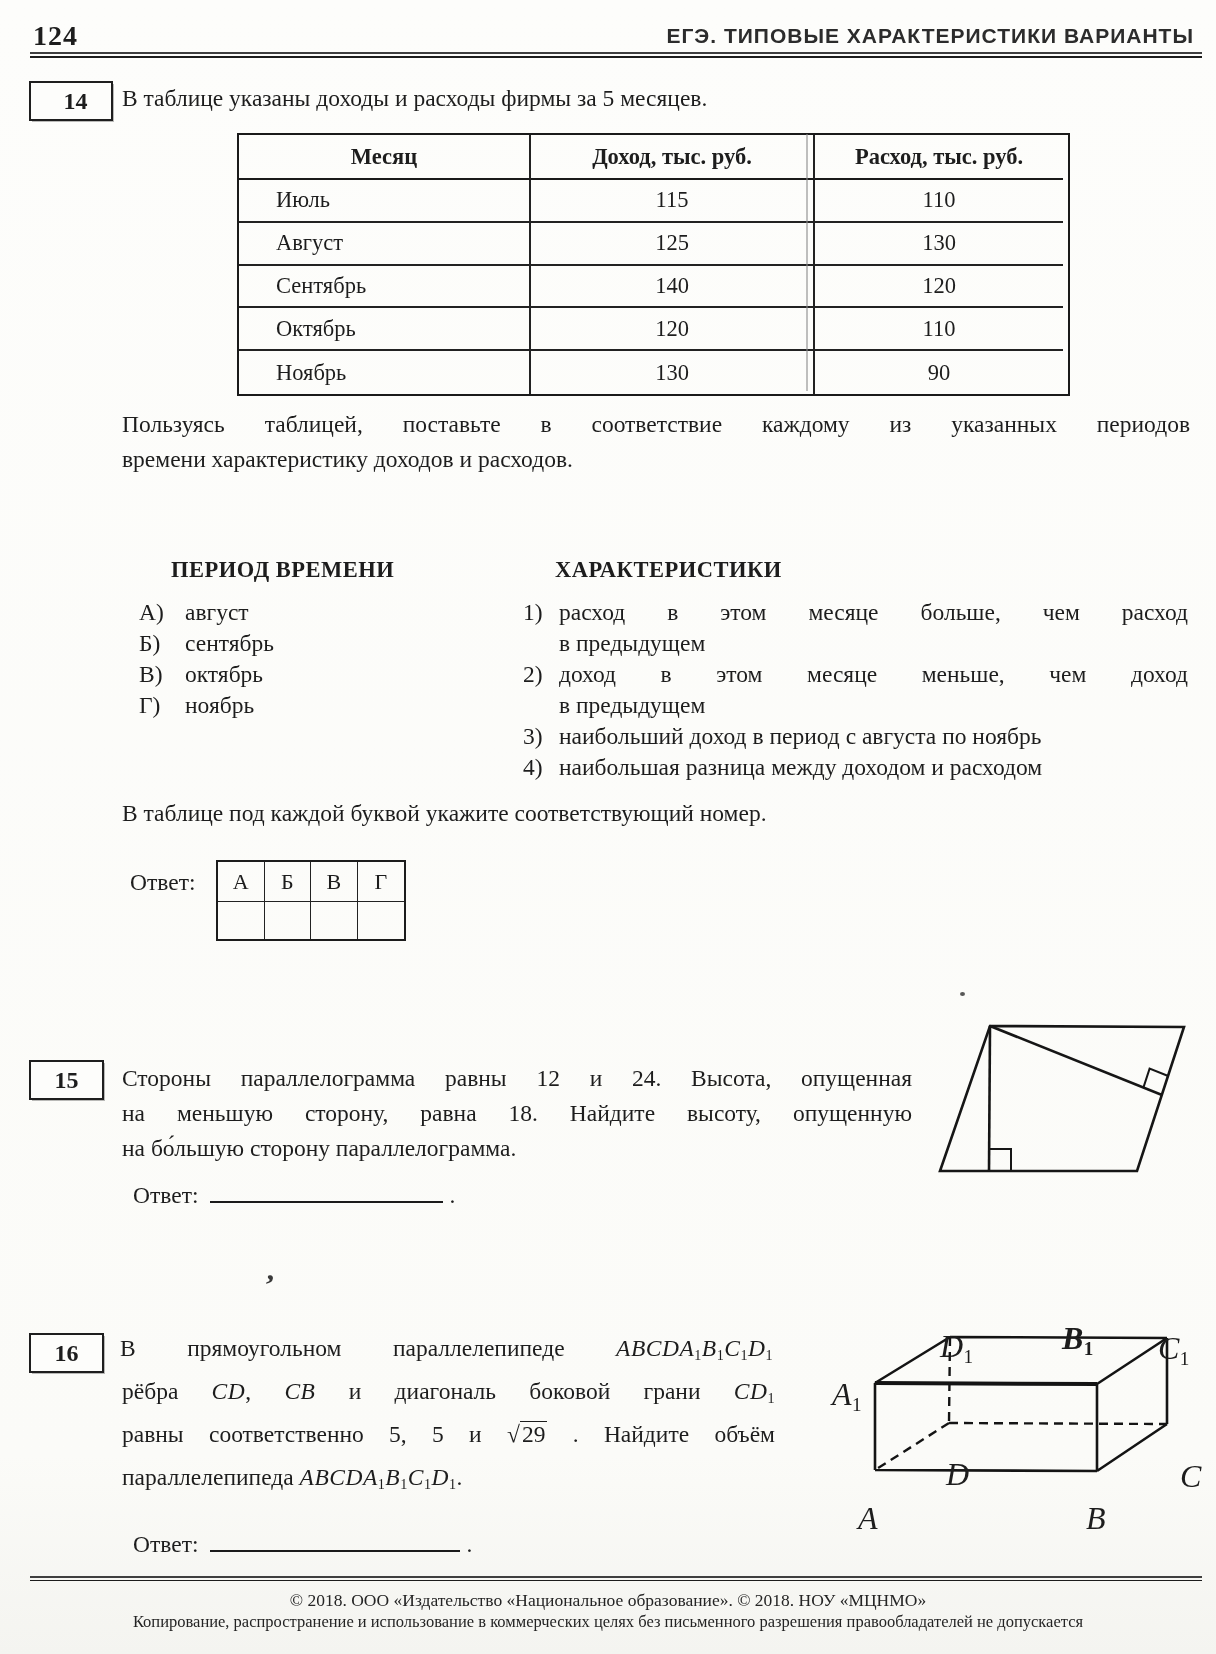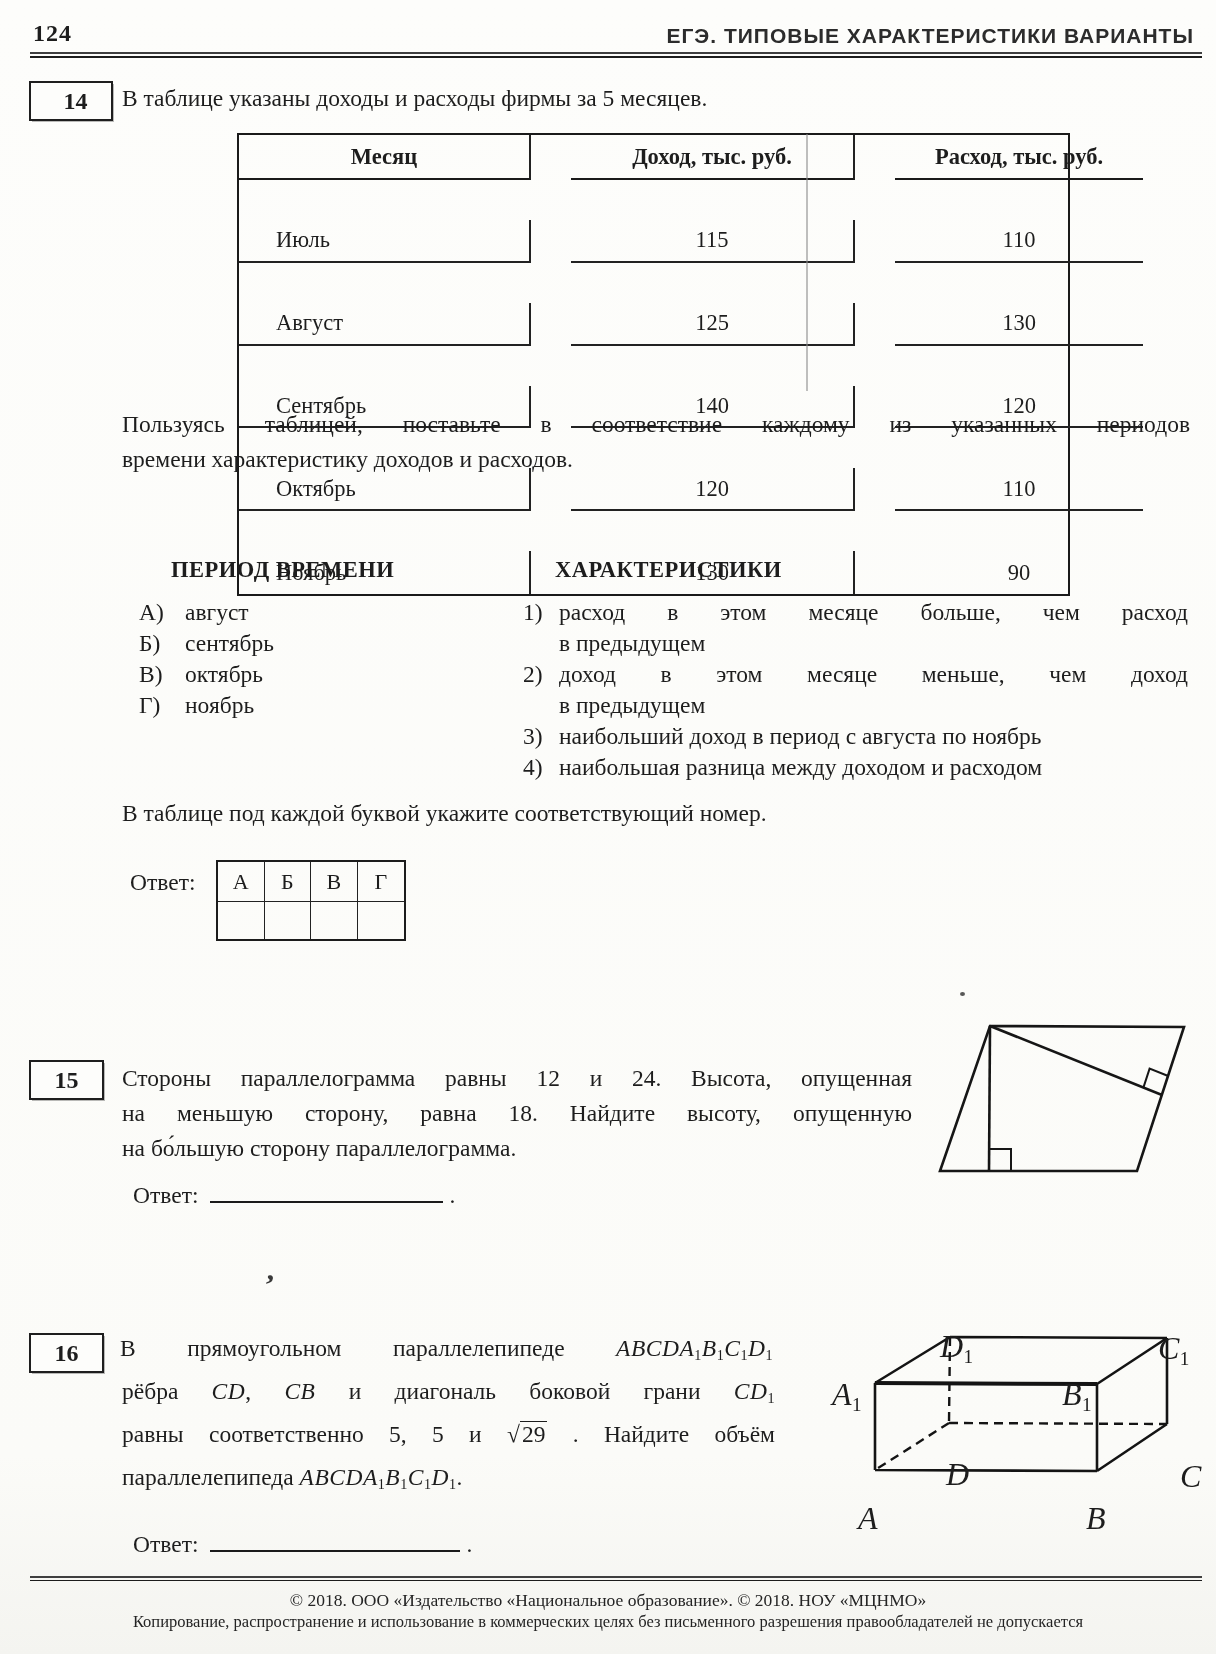--- a/index.html
+++ b/index.html
@@ -6,21 +6,21 @@
   #page{
     position:relative; width:1216px; height:1654px; margin:0 auto;
     background:linear-gradient(180deg,#fdfdfb 0%,#fbfbf8 88%,#f4f4f0 100%);
     font-family:"Liberation Serif","DejaVu Serif",serif;
     color:#1d1d1d; overflow:hidden;
   }
   .abs{position:absolute;}
   .nowrap{white-space:nowrap;}
   .body-text{font-size:23.5px; line-height:28px;}
   .jline{text-align:justify; text-align-last:justify;}
-  .pagenum{font-size:24px; font-weight:700; letter-spacing:1px;}
+  .pagenum{font-size:28px; font-weight:700; letter-spacing:1px;}
   .hdr-title{font-family:"Liberation Sans","DejaVu Sans",sans-serif; font-size:21px; font-weight:700; letter-spacing:1px; color:#2c2c2c;}
   .rule-double{height:1.5px; border-top:2px solid #3f3f3f; border-bottom:2.5px solid #1c1c1c;}
   .qbox{
     width:71px; height:36px; border:2.5px solid #1e1e1e; background:#fdfdfb;
     display:flex; align-items:center; justify-content:center;
     font-size:24px; font-weight:700;
     box-shadow:2px 2px 0 -1px rgba(60,60,60,.35);
   }
   
   .t14{
@@ -62,21 +62,21 @@
 
   <div class="abs pagenum" style="left:33px; top:20px;">124</div>
   <div class="abs hdr-title nowrap" style="right:22px; top:24px;">ЕГЭ. ТИПОВЫЕ ХАРАКТЕРИСТИКИ ВАРИАНТЫ</div>
   <div class="abs rule-double" style="left:30px; top:52px; width:1172px;"></div>
 
   <div class="abs qbox" style="left:29px; top:81px;padding-left:9px;">
     <span>14</span>
   </div>
   <div class="abs body-text nowrap" style="left:122px; top:84px;">В таблице указаны доходы и расходы фирмы за 5 месяцев.</div>
 
-  <div class="abs t14" style="left:237px; top:133px; width:829px;gap:40px;">
+  <div class="abs t14" style="left:237px; top:133px; width:829px;">
     <div class="cell hd">Месяц</div>
     <div class="cell hd">Доход, тыс. руб.</div>
     <div class="cell hd lastcol">Расход, тыс. руб.</div>
 
     <div class="cell month">Июль</div>
     <div class="cell num">115</div>
     <div class="cell num lastcol">110</div>
 
     <div class="cell month">Август</div>
     <div class="cell num">125</div>
@@ -187,21 +187,21 @@
   <svg class="abs" style="left:830px; top:1290px;" width="380" height="215" viewBox="0 0 380 215">
     <g stroke="#141414" fill="none" stroke-linejoin="miter">
       <path d="M45,93 L267,94" stroke-width="4"></path>
       <path d="M45,93 L120,47 M120,47 L337,48 M267,94 L337,48 M45,93 L45,180 M267,94 L267,181 M337,48 L337,134 M45,180 L267,181 M267,181 L337,134" stroke-width="2.6"></path>
       <path d="M120,47 L119,133 M119,133 L337,134 M119,133 L45,180" stroke-width="2.4" stroke-dasharray="9 6"></path>
     </g>
   </svg>
   <div class="abs vl" style="left:940px; top:1300px;"><span class="mi">D<sub>1</sub></span></div>
   <div class="abs vl" style="left:1158px; top:1302px;"><span class="mi">C<sub>1</sub></span></div>
   <div class="abs vl" style="left:832px; top:1348px;"><span class="mi">A<sub>1</sub></span></div>
-  <div class="abs vl" style="left:1062px; top:1348px;"><span class="mi">B<sub>1</sub></span></div>
+  <div class="abs vl" style="left:1062px; top:1292px;font-weight:bold;"><span class="mi">B<sub>1</sub></span></div>
   <div class="abs vl" style="left:946px; top:1428px;"><span class="mi">D</span></div>
   <div class="abs vl" style="left:1180px; top:1430px;"><span class="mi">C</span></div>
   <div class="abs vl" style="left:858px; top:1472px;"><span class="mi">A</span></div>
   <div class="abs vl" style="left:1086px; top:1472px;"><span class="mi">B</span></div>
 
   <div class="abs rule-double" style="left:30px; top:1576px; width:1172px; border-top-width:2.2px; border-bottom-width:1.8px;"></div>
   <div class="abs footer-text" style="top:1590px; font-size:17.5px;">© 2018. ООО «Издательство «Национальное образование». © 2018. НОУ «МЦНМО»</div>
   <div class="abs footer-text" style="top:1612px; font-size:16.5px;">Копирование, распространение и использование в коммерческих целях без письменного разрешения правообладателей не допускается</div>
 
 </div>

